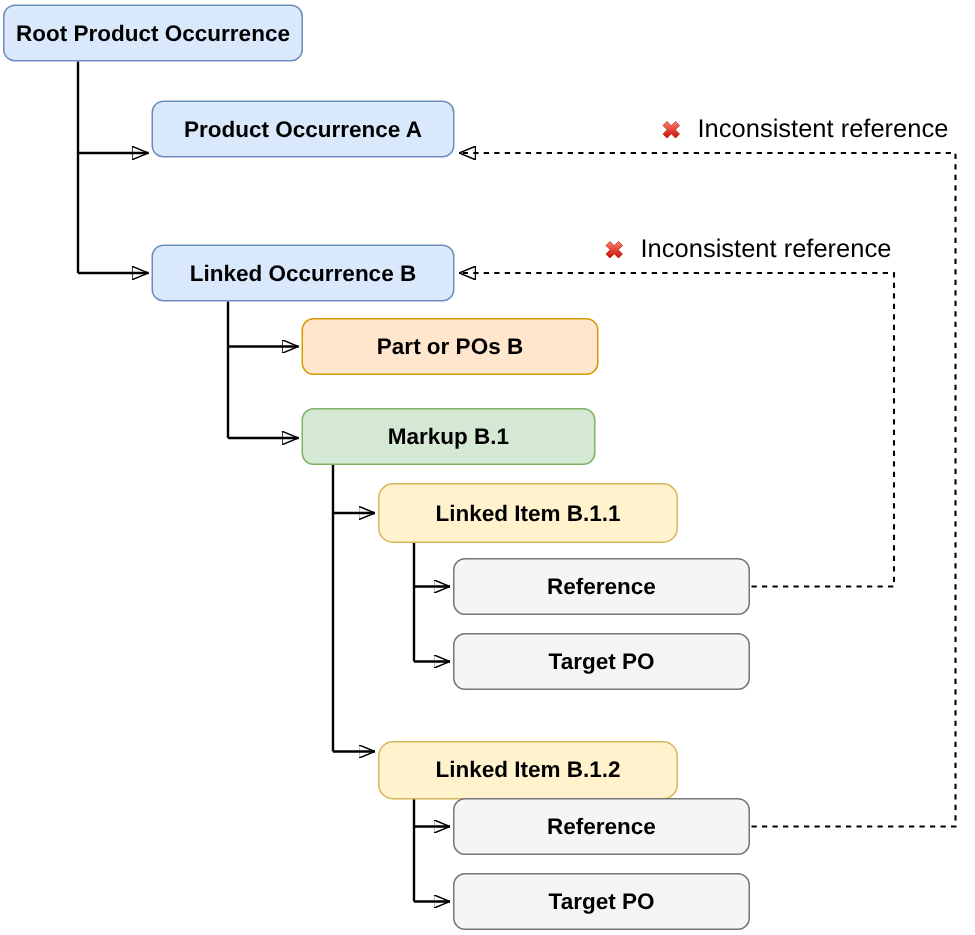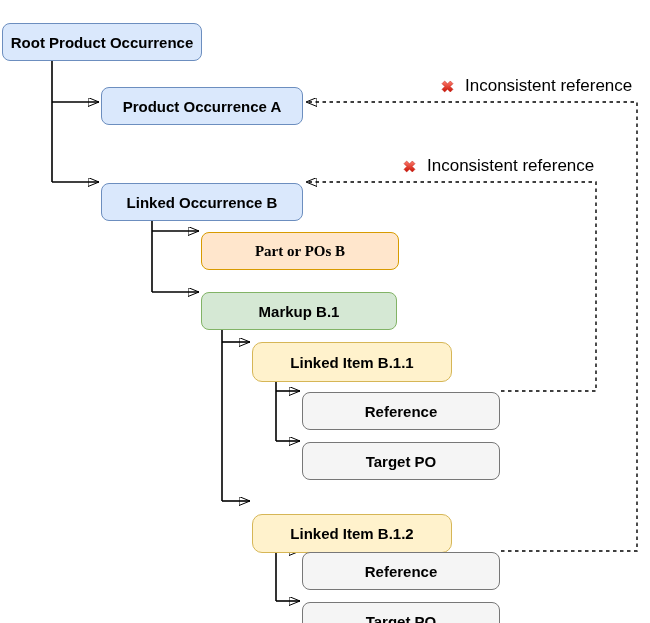--- a/index.html
+++ b/index.html
@@ -32,24 +32,23 @@
     align-items: center;
     justify-content: center;
     text-align: center;
     font-weight: bold;
     font-size: 15px;
     color: var(--text, #000000);
     border: 1.8px solid;
     border-radius: 8px;
     padding: 0 20px;
     white-space: nowrap;
-    margin-top: 20px;
   }
   .node.blue   { background: var(--blue-fill,   #dae8fc); border-color: var(--blue-stroke,   #6c8ebf); }
-  .node.orange { background: var(--orange-fill, #ffe6cc); border-color: var(--orange-stroke, #d79b00); font-family: Liberation Serif, serif; }
+  .node.orange { background: var(--orange-fill, #ffe6cc); border-color: var(--orange-stroke, #d79b00); }
   .node.green  { background: var(--green-fill,  #d5e8d4); border-color: var(--green-stroke,  #82b366); }
   .node.yellow { background: var(--yellow-fill, #fff2cc); border-color: var(--yellow-stroke, #d6b656); border-radius: 10px; }
   .node.gray   { background: var(--gray-fill,   #f5f5f5); border-color: var(--gray-stroke,   #777777); }
   .annotation {
     position: absolute;
     display: flex;
     align-items: center;
     gap: 9px;
     height: 18px;
     font-size: 17px;

